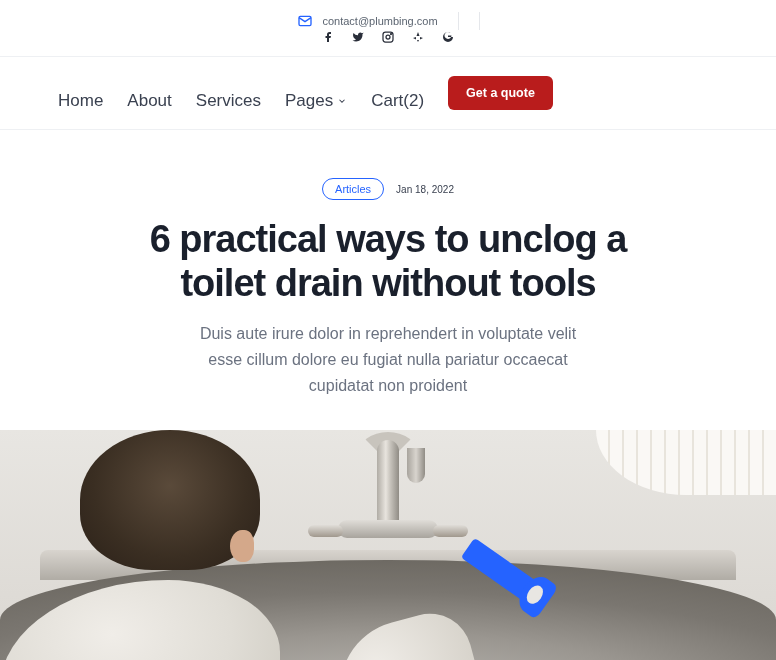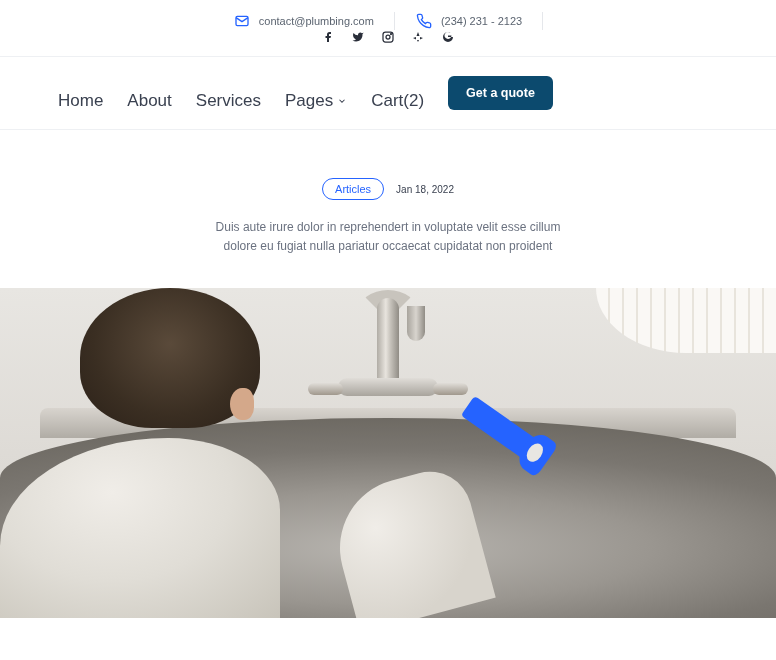--- a/index.html
+++ b/index.html
@@ -12,28 +12,28 @@
 .topbar-divider { width: 1px; height: 18px; background: #e5e7eb; }
 .topbar-right { display: flex; align-items: center; gap: 16px; }
 .social-icon { width: 14px; height: 14px; display: inline-flex; align-items: center; justify-content: center; color: #2a2f3a; cursor: pointer; }
 
 .navbar { display: flex; justify-content: space-between; align-items: center; padding: 18px 58px; border-bottom: 1px solid #eef0f3; }
 .logo { display: flex; align-items: center; gap: 6px; }
 .logo-icon { width: 24px; height: 24px; }
 .logo-text { font-size: 18px; font-weight: 800; color: #1f2937; letter-spacing: -0.5px; }
 .nav-links { display: flex; align-items: center; gap: 24px; }
 .nav-link { font-size: 17px; color: #3a4150; cursor: pointer; display: flex; align-items: center; gap: 4px; margin-top: 16px; }
-.cta-button { background: #0c4a6e; color: #fff; border: none; padding: 10px 18px; border-radius: 6px; font-size: 12.5px; font-weight: 600; cursor: pointer; }
+.cta-button { background: #b91c1c; color: #fff; border: none; padding: 10px 18px; border-radius: 6px; font-size: 12.5px; font-weight: 600; cursor: pointer; }
 
 .article-header { padding: 48px 58px 32px; text-align: center; }
 .meta-row { display: flex; justify-content: center; align-items: center; gap: 12px; margin-bottom: 18px; }
 .badge { display: inline-block; border: 1px solid #2563ff; color: #2563ff; padding: 4px 12px; border-radius: 12px; font-size: 11px; font-weight: 500; cursor: pointer; }
 .date { font-size: 10px; color: #3a4150; }
 .title { font-size: 38px; font-weight: 800; color: #1a202c; line-height: 1.15; letter-spacing: -1px; max-width: 560px; margin: 0 auto 16px; }
-.subtitle { font-size: 12px; color: #6b7280; line-height: 1.6; max-width: 380px; margin: 0 auto; }
+.subtitle { font-size: 16px; color: #6b7280; line-height: 1.6; max-width: 380px; margin: 0 auto; }
 
 .hero-image { width: 776px; height: 330px; position: relative; overflow: hidden; background: linear-gradient(180deg, #e8e6e2 0%, #d4d0ca 100%); }
 .sink { position: absolute; bottom: 0; left: 0; right: 0; height: 200px; background: radial-gradient(ellipse 85% 70% at 50% 65%, #b8b5b0 0%, #9a9690 40%, #7a7670 70%, #6a665f 100%); border-radius: 50% 50% 0 0 / 30% 30% 0 0; }
 .sink-rim { position: absolute; bottom: 180px; left: 40px; right: 40px; height: 30px; background: linear-gradient(180deg, #d8d4ce 0%, #b0aca5 100%); border-radius: 8px 8px 0 0; }
 .faucet-base { position: absolute; top: 90px; left: 50%; transform: translateX(-50%); width: 100px; height: 18px; background: linear-gradient(180deg, #e0ddd8 0%, #a8a49d 100%); border-radius: 9px; }
 .faucet-neck { position: absolute; top: 10px; left: 50%; transform: translateX(-50%); width: 22px; height: 85px; background: linear-gradient(90deg, #b0aca5 0%, #e8e4de 40%, #c8c4bd 60%, #908c85 100%); border-radius: 11px 11px 4px 4px; }
 .faucet-curve { position: absolute; top: 2px; left: 50%; transform: translateX(-50%); width: 60px; height: 40px; border: 22px solid transparent; border-top: 22px solid #c8c4bd; border-radius: 50%; }
 .faucet-spout { position: absolute; top: 18px; left: 50%; transform: translateX(calc(-50% + 28px)); width: 18px; height: 35px; background: linear-gradient(90deg, #a8a49d 0%, #d8d4ce 50%, #908c85 100%); border-radius: 0 0 9px 9px; }
 .faucet-handle { position: absolute; top: 95px; left: 50%; width: 35px; height: 12px; background: linear-gradient(180deg, #e0ddd8 0%, #a0988d 100%); border-radius: 6px; }
 .faucet-handle.left { transform: translateX(-80px); }
@@ -55,28 +55,20 @@
     <div class="topbar-item">
       <span class="topbar-icon">
         <svg width="16" height="16" viewBox="0 0 24 24" fill="none" stroke="currentColor" stroke-width="2">
             <rect x="3" y="5" width="18" height="14" rx="2"></rect>
             <path d="m3 7 9 6 9-6"></path>
           </svg>
       </span>
       <span>contact@plumbing.com</span>
     </div>
     <div class="topbar-divider"></div>
-    <div class="topbar-item">
-      <span class="topbar-icon">
-        <svg width="16" height="16" viewBox="0 0 24 24" fill="none" stroke="currentColor" stroke-width="2">
-            <path d="M22 16.92v3a2 2 0 0 1-2.18 2 19.79 19.79 0 0 1-8.63-3.07 19.5 19.5 0 0 1-6-6 19.79 19.79 0 0 1-3.07-8.67A2 2 0 0 1 4.11 2h3a2 2 0 0 1 2 1.72 12.84 12.84 0 0 0 .7 2.81 2 2 0 0 1-.45 2.11L8.09 9.91a16 16 0 0 0 6 6l1.27-1.27a2 2 0 0 1 2.11-.45 12.84 12.84 0 0 0 2.81.7A2 2 0 0 1 22 16.92z"></path>
-          </svg>
-      </span>
-      <span>(234) 231 - 2123</span>
-    </div>
     <div class="topbar-divider"></div>
   </div>
   <div class="topbar-right">
     <span class="social-icon">
         <svg width="12" height="12" viewBox="0 0 24 24" fill="currentColor">
           <path d="M18 2h-3a5 5 0 0 0-5 5v3H7v4h3v8h4v-8h3l1-4h-4V7a1 1 0 0 1 1-1h3z"></path>
         </svg>
       </span>
     <span class="social-icon">
         <svg width="12" height="12" viewBox="0 0 24 24" fill="currentColor">
@@ -117,20 +109,21 @@
     <span class="nav-link">Cart(2)</span>
     <button class="cta-button">Get a quote</button>
   </div>
 </div>
 
 <div class="article-header">
   <div class="meta-row">
     <span class="badge">Articles</span>
     <span class="date">Jan 18, 2022</span>
   </div>
+  <h1 class="title">6 practical ways to unclog a toilet drain without tools</h1>
   <p class="subtitle">Duis aute irure dolor in reprehendert in voluptate velit esse cillum dolore eu fugiat nulla pariatur occaecat cupidatat non proident</p>
 </div>
 
 <div class="hero-image">
   <div class="curtain"></div>
   <div class="sink-rim"></div>
   <div class="sink"></div>
   <div class="faucet-curve"></div>
   <div class="faucet-neck"></div>
   <div class="faucet-spout"></div>

